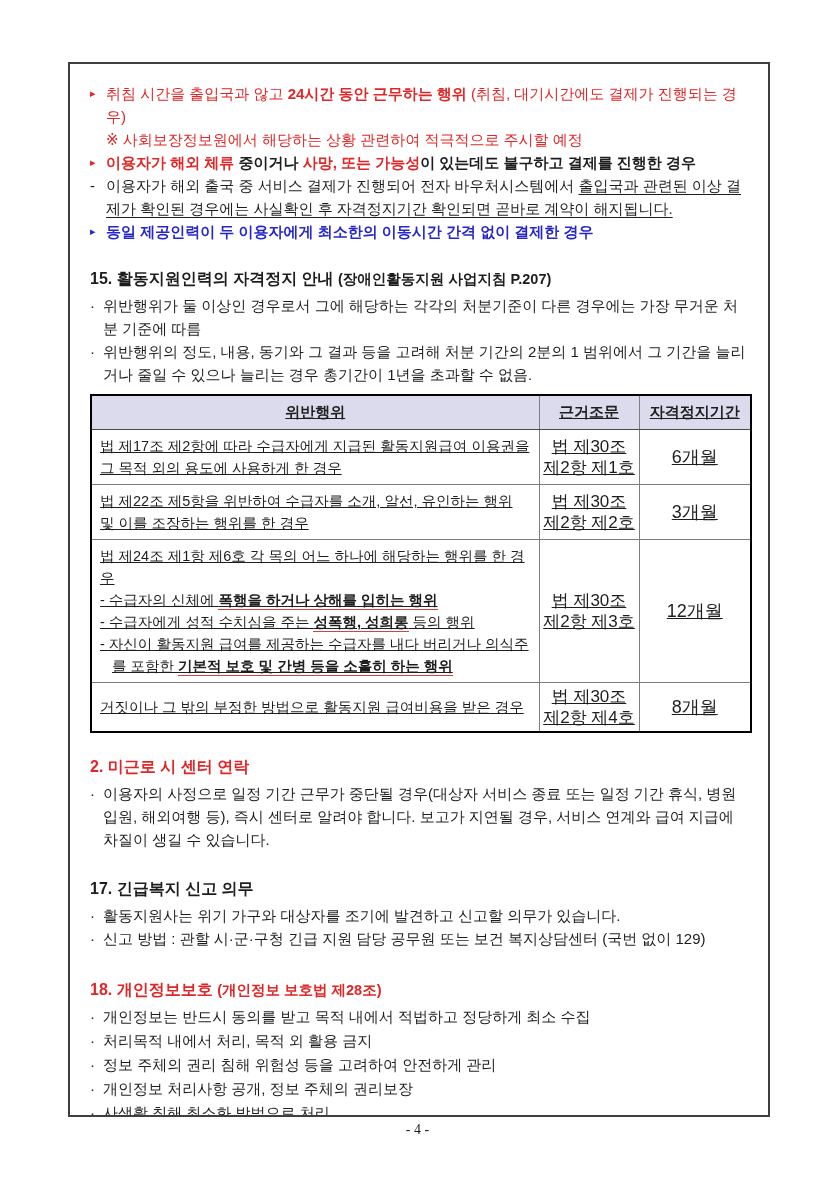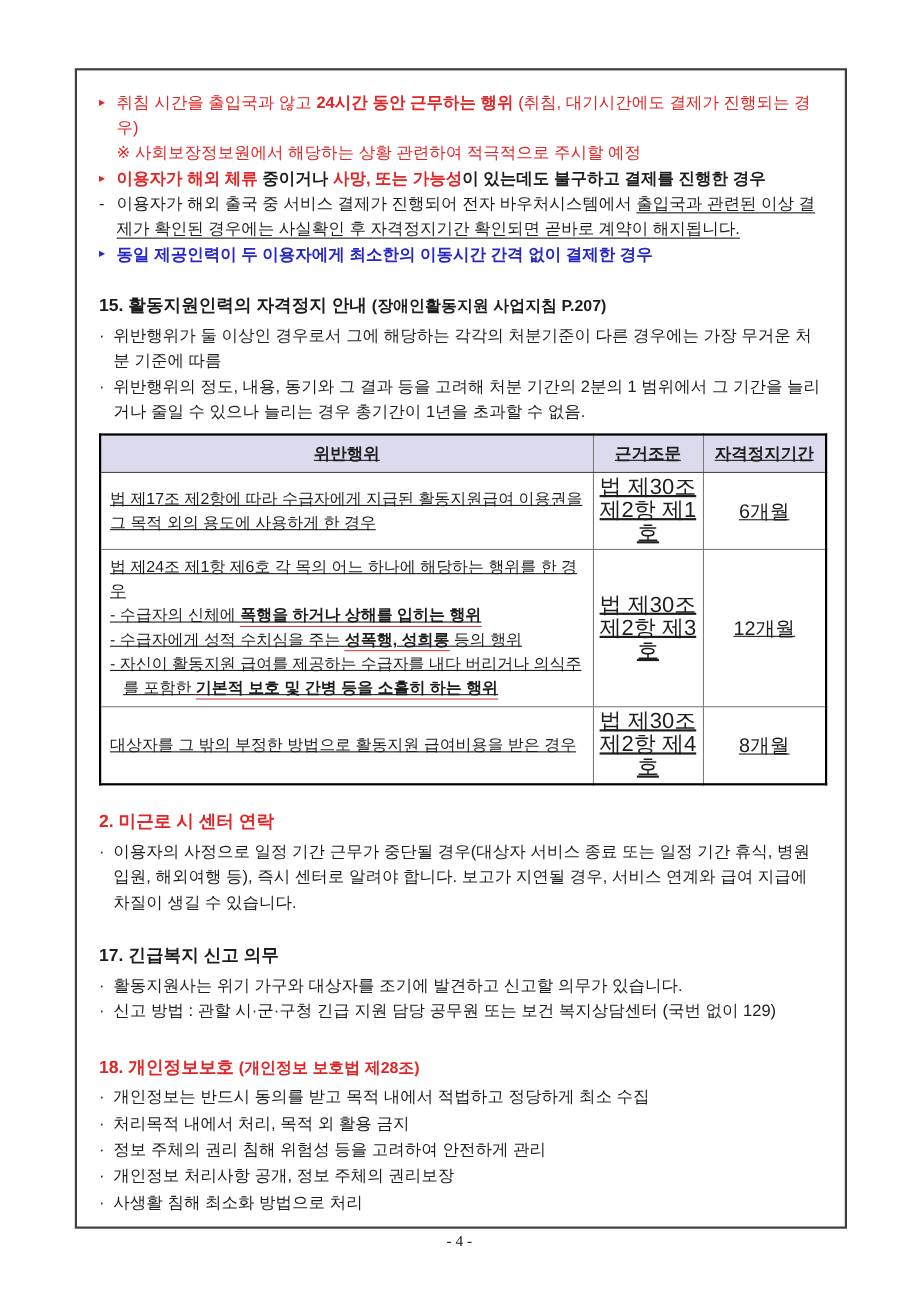--- a/index.html
+++ b/index.html
@@ -67,21 +67,21 @@
   }
   .vtable th,.vtable td{border:1px solid var(--border-cell);}
   .vtable thead th{
     background:var(--thead-bg);
     font-size:15px;font-weight:bold;
     padding:7px 4px;
     border-bottom:1.5px solid #4a4a4a;
   }
   td.viol{font-size:14.5px;line-height:22px;padding:5px 8px;vertical-align:middle;}
   td.viol .vline.dash{padding-left:12px;text-indent:-12px;}
-  td.basis{font-size:20px;line-height:21px;text-align:center;vertical-align:middle;padding:3px 2px;}
+  td.basis{font-size:17px;line-height:21px;text-align:center;vertical-align:middle;padding:3px 2px;}
   td.period{font-size:18px;text-align:center;vertical-align:middle;padding:3px 2px;}
   
   .footer{
     position:absolute;left:0;top:1122px;width:835px;
     text-align:center;font-size:14px;color:var(--ink);
     font-family:"Liberation Serif","DejaVu Serif",serif;
   }
 </style>
 </head>
 <body>
@@ -146,34 +146,44 @@
                 <div class="vline"><span class="s-k">법 제17조 제2항에 따라 수급자에게 지급된 활동지원급여 이용권을 그 목적 외의 용도에 사용하게 한 경우</span></div>
               </td>
               <td class="basis">
                 <div>법 제30조</div>
                 <div>제2항 제1호</div>
               </td>
               <td class="period">6개월</td>
             </tr>
             <tr>
               <td class="viol">
+                <div class="vline"><span class="s-k">법 제22조 제5항을 위반하여 수급자를 소개, 알선, 유인하는 행위 및 이를 조장하는 행위를 한 경우</span></div>
+              </td>
+              <td class="basis">
+                <div>법 제30조</div>
+                <div>제2항 제2호</div>
+              </td>
+              <td class="period">3개월</td>
+            </tr>
+            <tr>
+              <td class="viol">
                 <div class="vline"><span class="s-k">법 제24조 제1항 제6호 각 목의 어느 하나에 해당하는 행위를 한 경우</span></div>
                 <div class="vline dash"><span class="s-k">- 수급자의 신체에 </span><span class="s-kbur">폭행을 하거나 상해를 입히는 행위</span></div>
                 <div class="vline dash"><span class="s-k">- 수급자에게 성적 수치심을 주는 </span><span class="s-kbur">성폭행, 성희롱</span><span class="s-k"> 등의 행위</span></div>
                 <div class="vline dash"><span class="s-k">- 자신이 활동지원 급여를 제공하는 수급자를 내다 버리거나 의식주를 포함한 </span><span class="s-kbur">기본적 보호 및 간병 등을 소홀히 하는 행위</span></div>
               </td>
               <td class="basis">
                 <div>법 제30조</div>
                 <div>제2항 제3호</div>
               </td>
               <td class="period">12개월</td>
             </tr>
             <tr>
               <td class="viol">
-                <div class="vline"><span class="s-k">대상자를 그 밖의 부정한 방법으로 활동지원 급여비용을 받은 경우</span></div>
+                <div class="vline"><span class="s-k">거짓이나 그 밖의 부정한 방법으로 활동지원 급여비용을 받은 경우</span></div>
               </td>
               <td class="basis">
                 <div>법 제30조</div>
                 <div>제2항 제4호</div>
               </td>
               <td class="period">8개월</td>
             </tr>
           </tbody>
       </table>
     </section>

